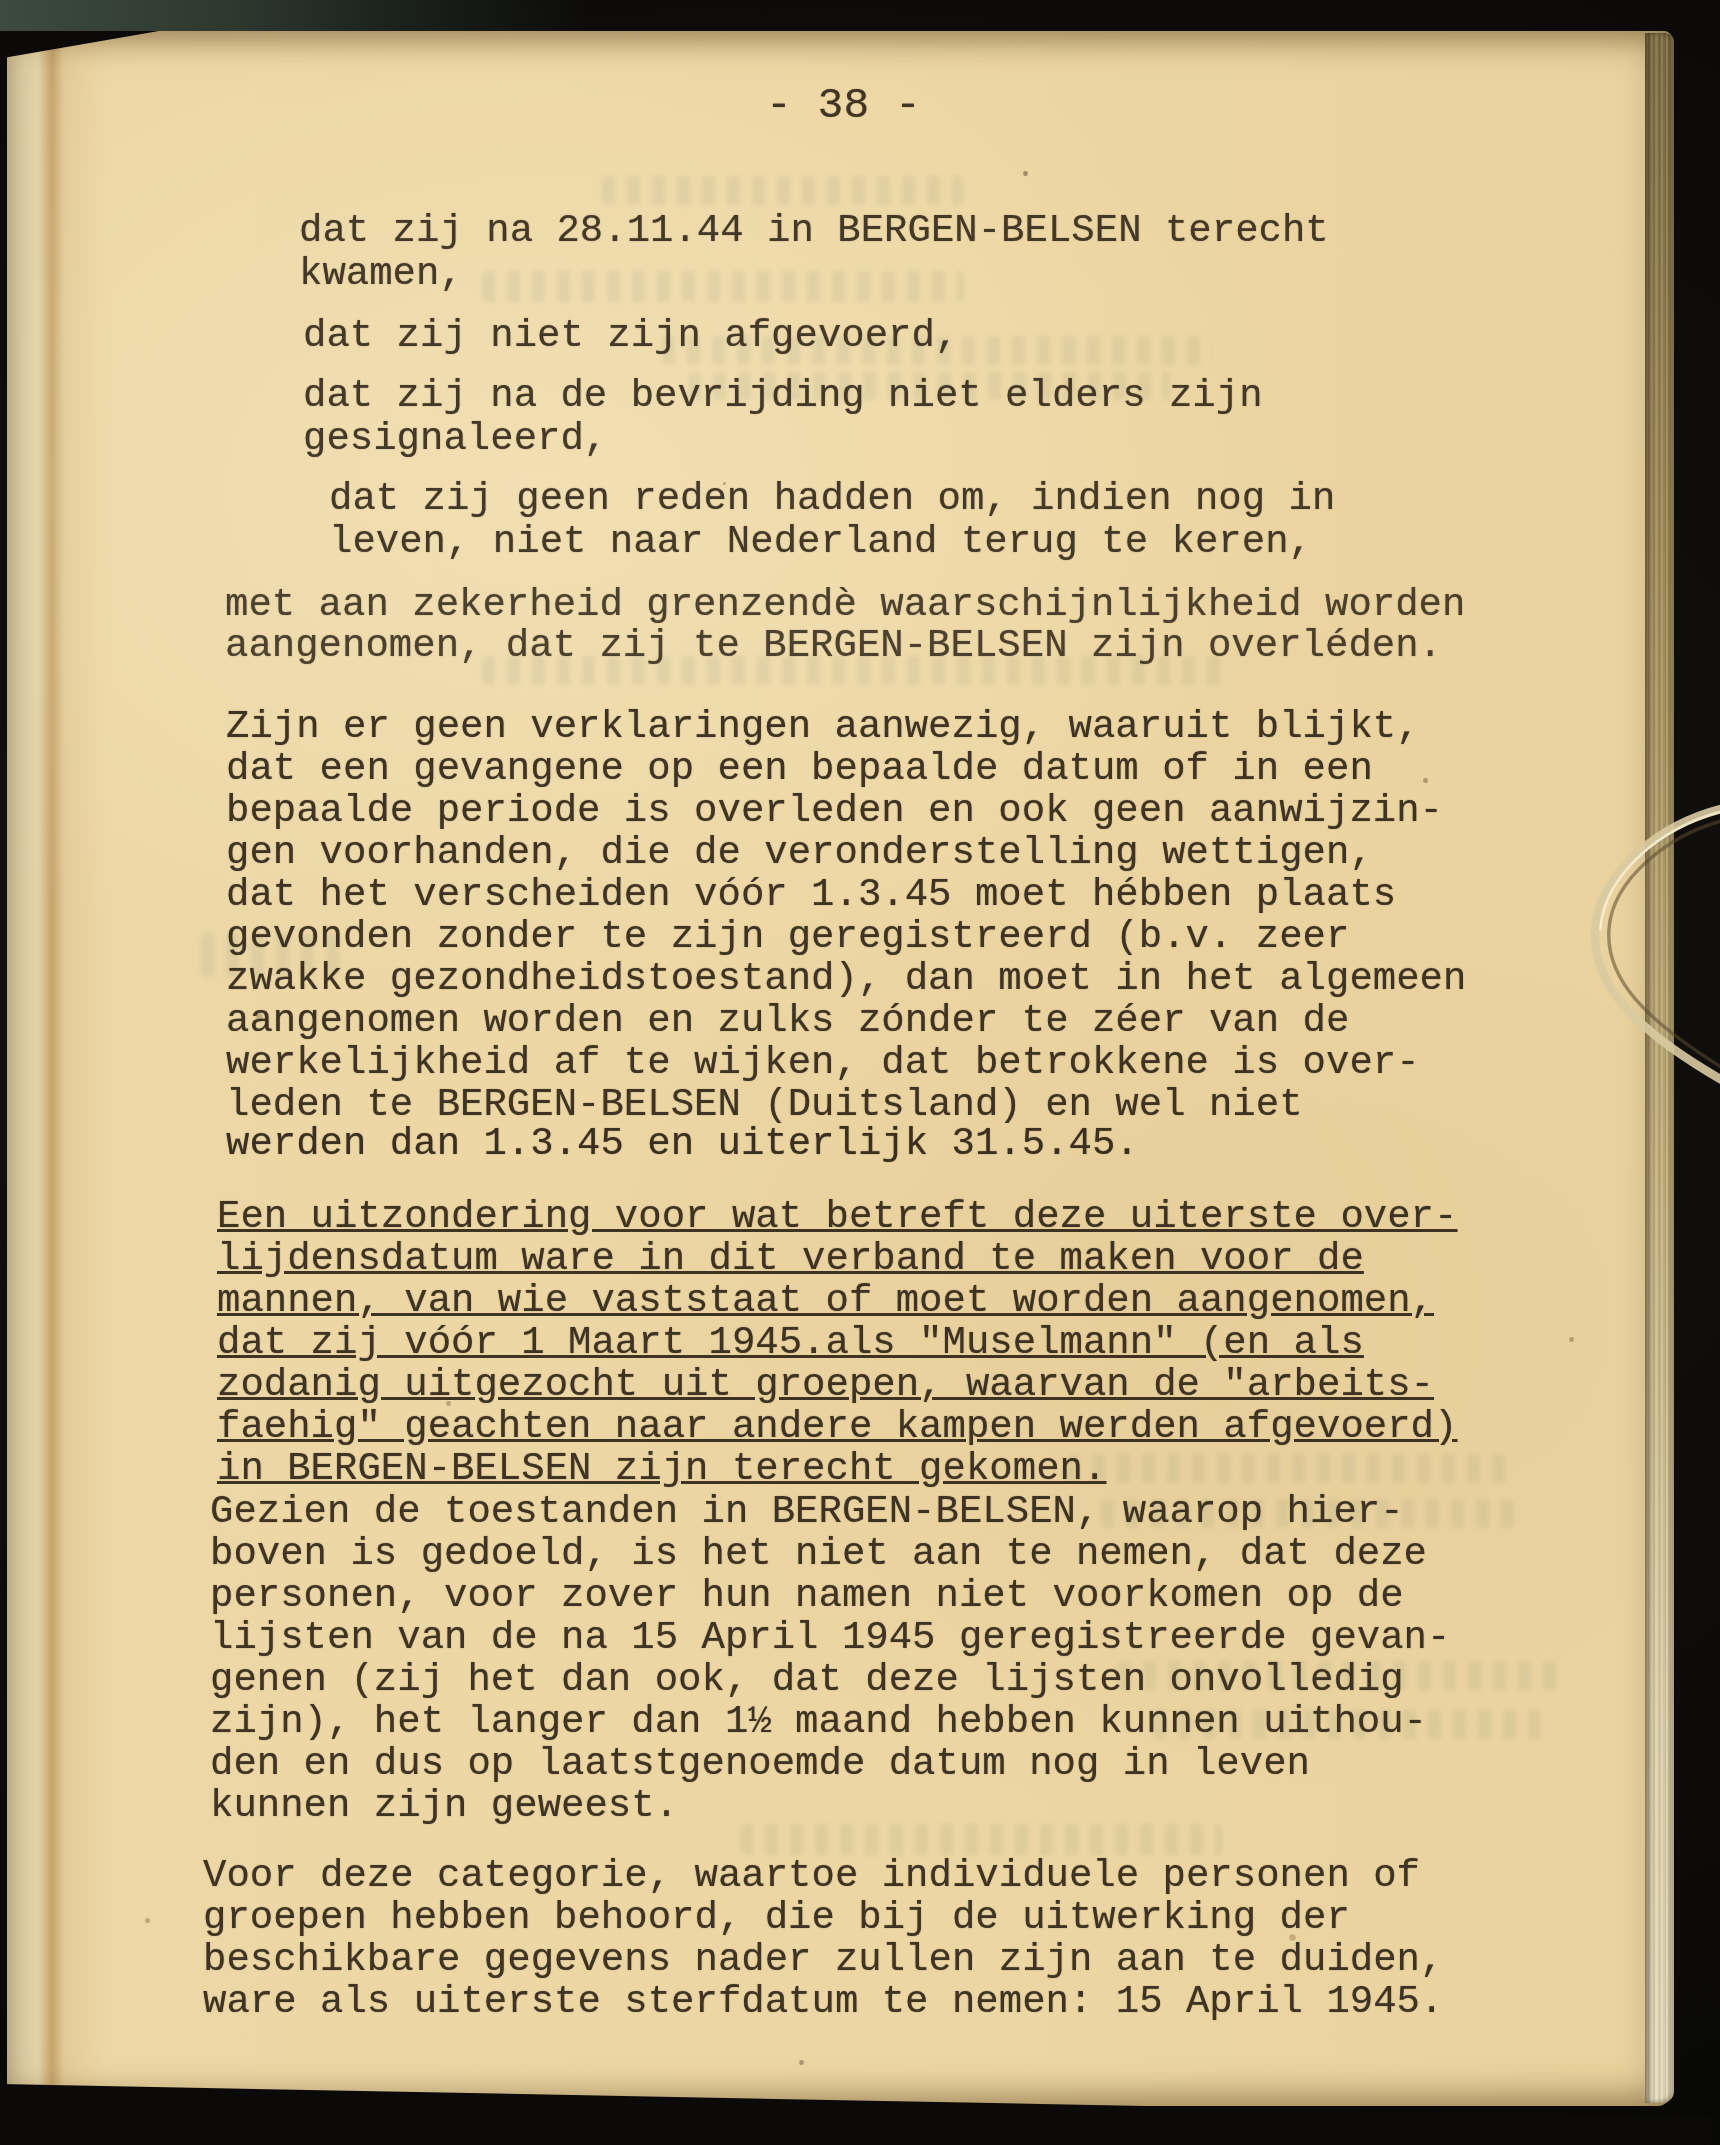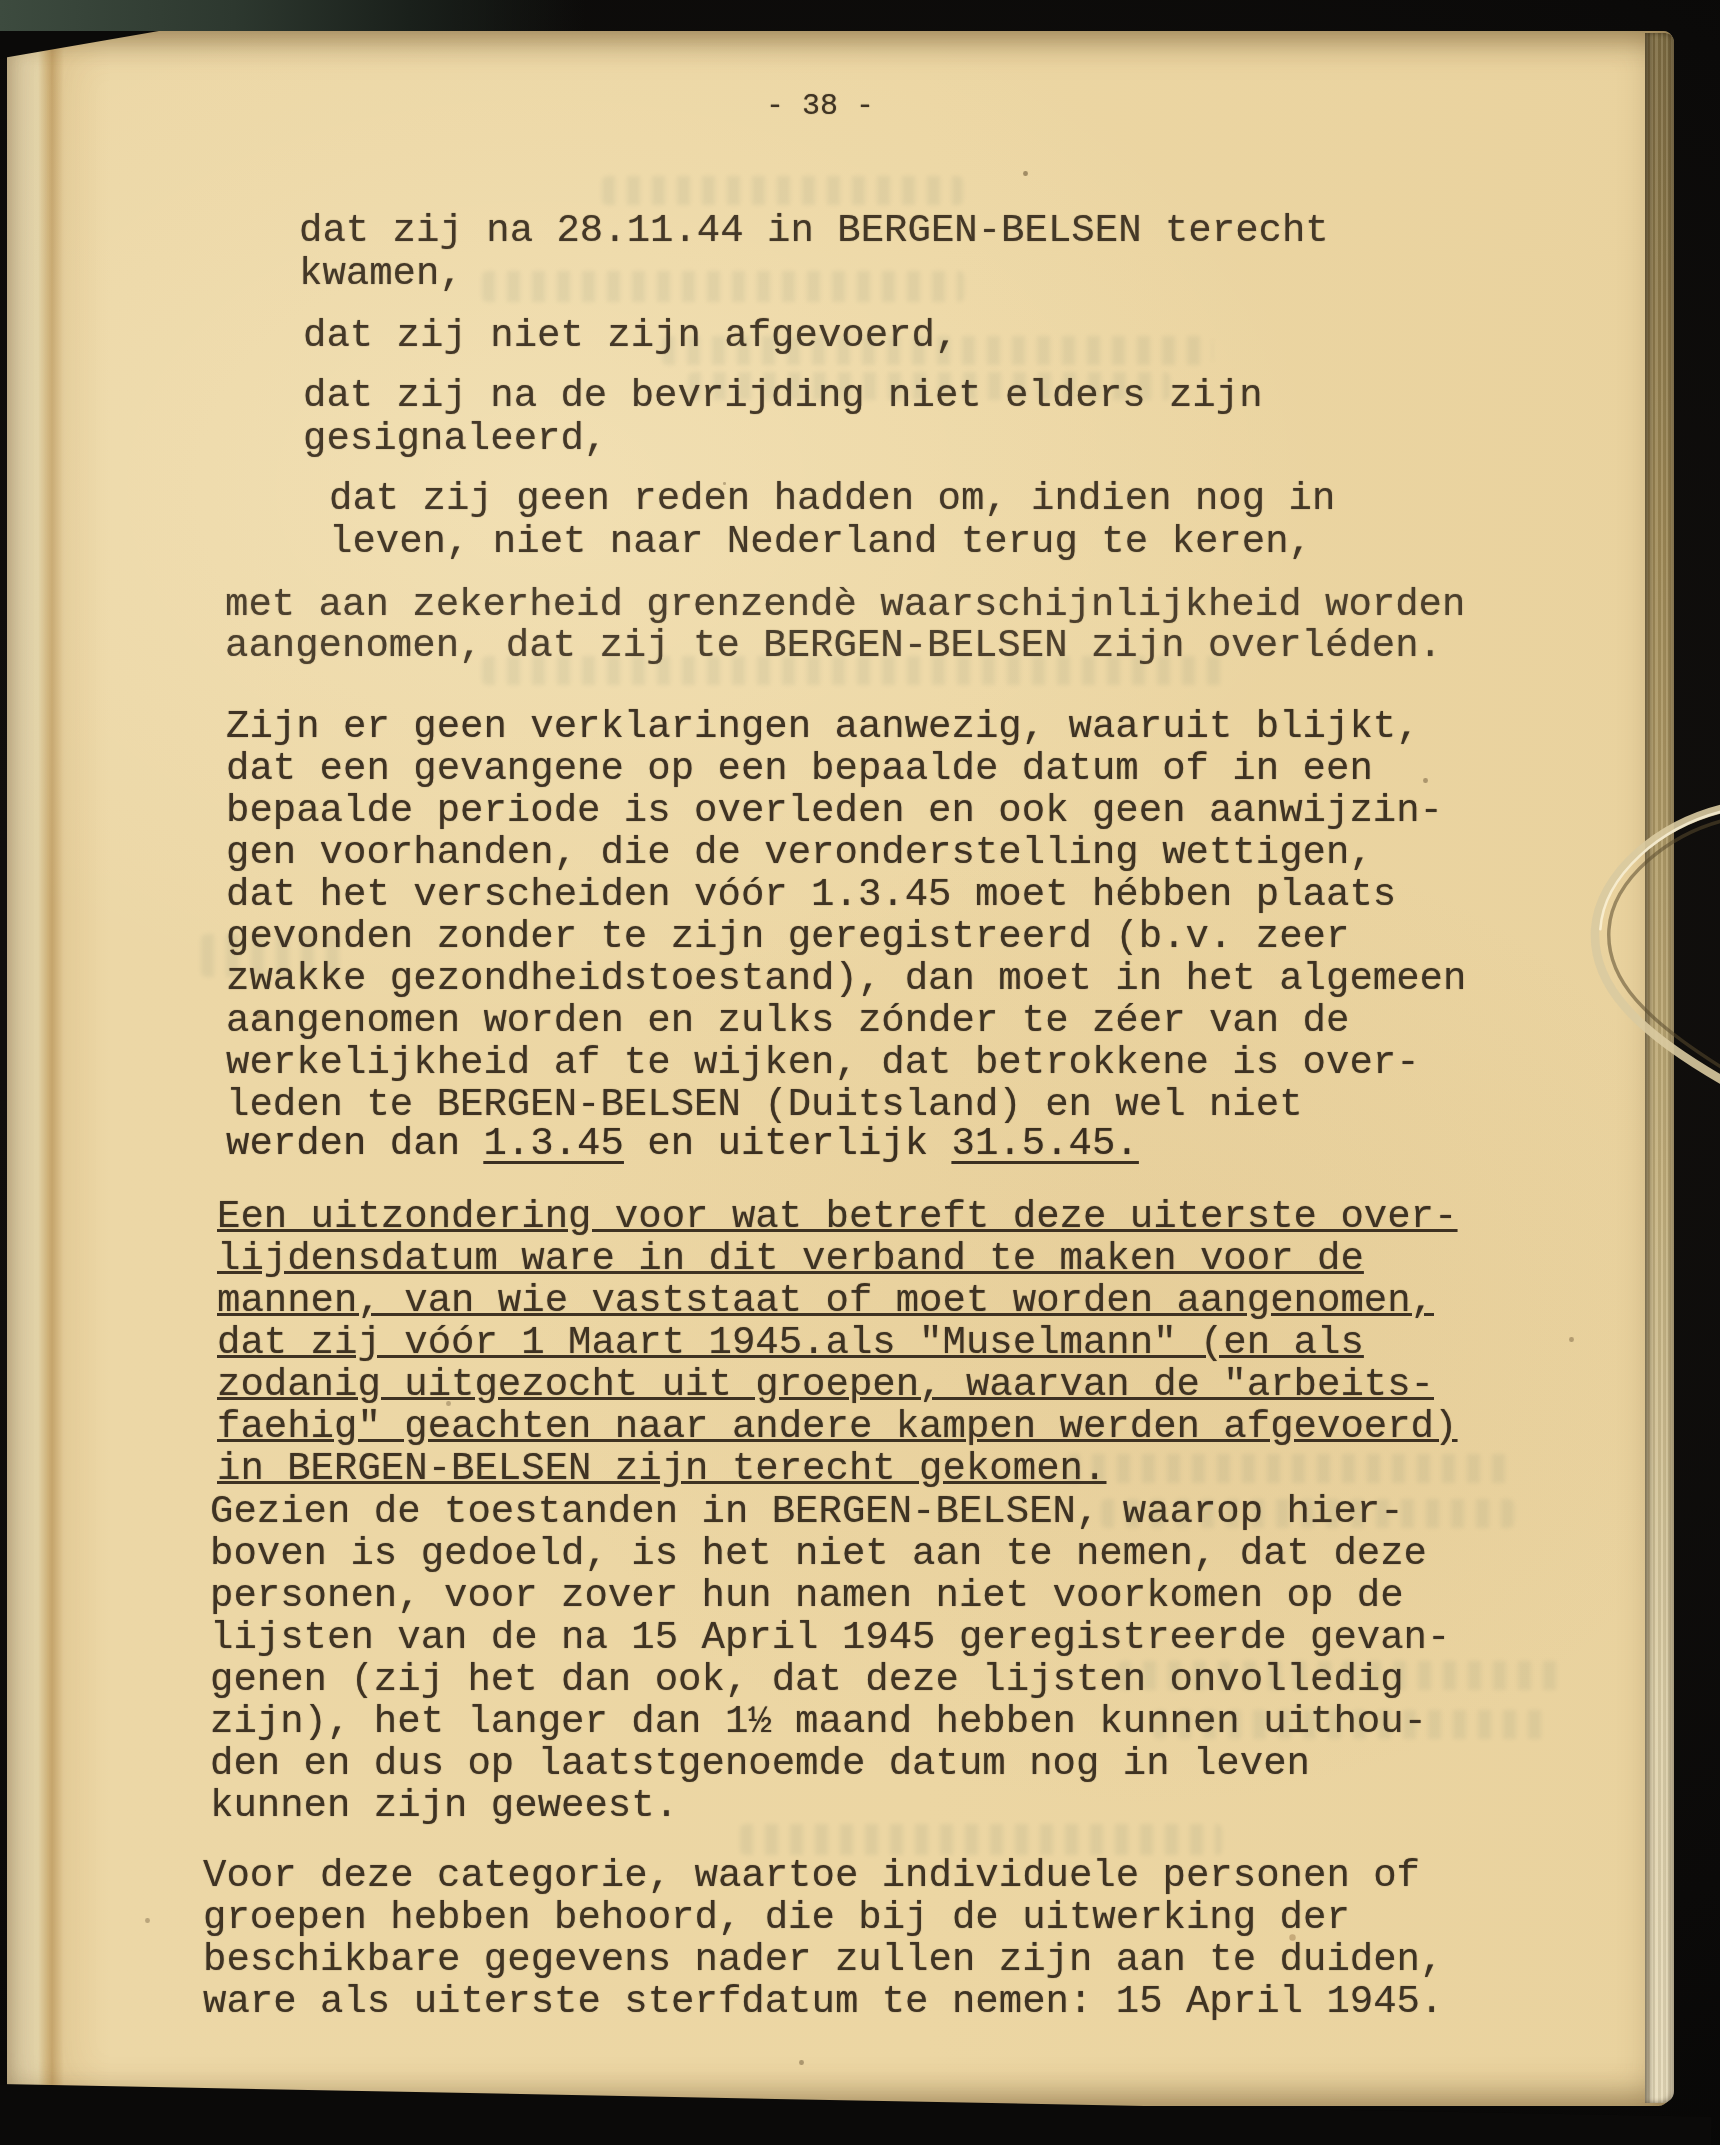--- a/index.html
+++ b/index.html
@@ -44,30 +44,30 @@
   
   .bottom-wedge{position:absolute;left:0;top:2084px;width:1712px;height:129px;z-index:4;
     background:#0b0a09;transform:rotate(1.1deg);transform-origin:left top;
   }
   
   .txt{position:absolute;z-index:3;
     font:39px/42px "Liberation Mono","DejaVu Sans Mono",monospace;
     color:var(--ink,#32271a);white-space:pre-line;
     text-shadow:0 0 1.2px rgba(50,38,22,.6);
   }
-  .pagenum{left:766px;top:83px;font-size:30px;line-height:46px;opacity:.92;}
+  .pagenum{left:766px;top:83px;font-size:43px;line-height:46px;opacity:.92;}
   .clause{line-height:43px;opacity:.9;}
   .c1{left:299px;top:210px;}
   .c2{left:303px;top:315px;}
   .c3{left:303px;top:375px;}
   .c4{left:329px;top:478px;}
   .conclusion{left:225px;top:585px;line-height:41px;opacity:.86;}
   .p2{left:226px;top:706px;opacity:.93;}
   .dateline{left:226px;top:1123px;white-space:pre;opacity:.95;}
-  .u{text-decoration:underline;text-decoration-thickness:3px;text-underline-offset:6.9px;margin-top:48px;}
+  .u{text-decoration-thickness:3px;text-underline-offset:6.9px;margin-top:48px;}
   .p3{left:217px;top:1196px;line-height:42px;opacity:.93;text-decoration:underline;}
   .p4{left:210px;top:1491px;line-height:42px;opacity:.93;}
   .p5{left:203px;top:1828px;line-height:42px;opacity:.93;margin-top:27px;}
   
   .ghost{position:absolute;z-index:2;opacity:.15;filter:blur(2.2px);border-radius:5.2px;
     background:repeating-linear-gradient(90deg, rgba(98,120,100,.65) 0 13px, rgba(98,120,100,0) 13px 25px);
   }
   
   .specks{position:absolute;left:0;top:0;width:2.6px;height:2.6px;z-index:2;border-radius:50%;
     box-shadow:

